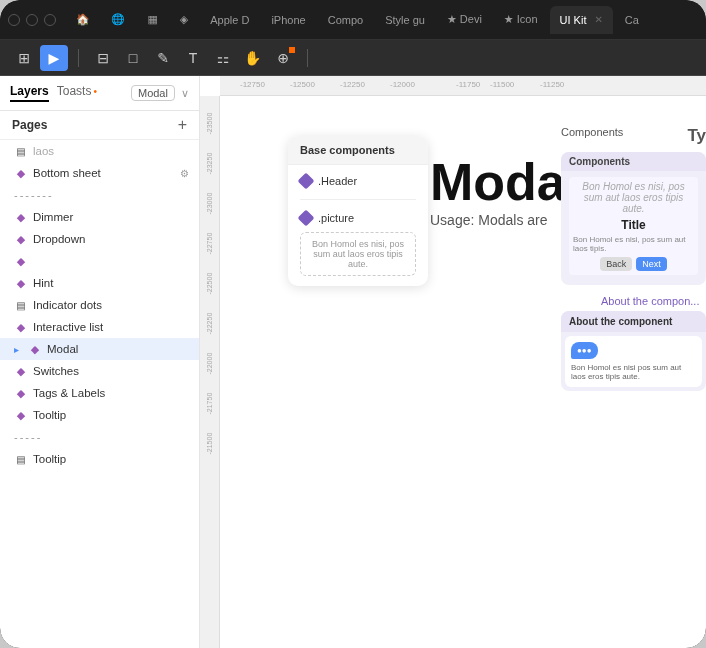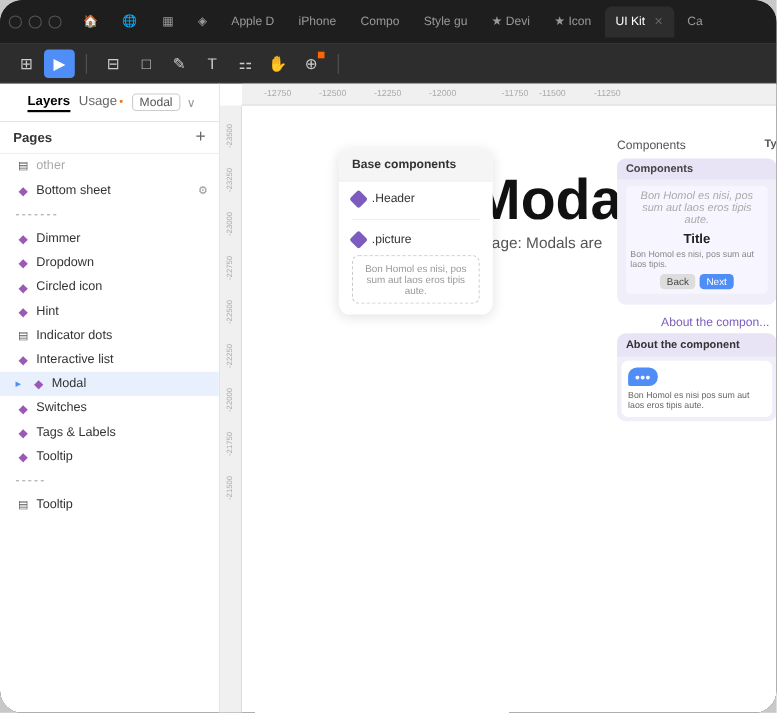--- a/index.html
+++ b/index.html
@@ -110,21 +110,21 @@
       min-width: 200px;
       background: #fff;
       border-right: 1px solid #e5e5e5;
       display: flex;
       flex-direction: column;
       overflow: hidden;
     }
     .sidebar-header {
       display: flex;
       align-items: center;
-      padding: 8px 25px;
+      padding: 8px 10px;
       border-bottom: 1px solid #e5e5e5;
       gap: 8px;
     }
     .sidebar-tabs {
       display: flex;
       gap: 8px;
     }
     .sidebar-tab {
       font-size: 12px;
       color: #666;
@@ -273,21 +273,21 @@
       line-height: 1;
     }
     .modal-subtitle {
       font-size: 14px;
       color: #555;
       margin-top: 4px;
     }
     .base-components-card {
       position: absolute;
       top: 40px;
-      left: 88px;
+      left: 68px;
       width: 140px;
       background: #fff;
       border-radius: 10px;
       box-shadow: 0 2px 12px rgba(0,0,0,0.12);
       overflow: hidden;
     }
     .base-components-header {
       background: #f5f5f5;
       padding: 8px 12px;
       font-size: 11px;
@@ -457,39 +457,39 @@
     <div class="toolbar-separator"></div>
   </div>
 
   <div class="main">
 
     <div class="sidebar">
       <div class="sidebar-header">
         <div class="sidebar-tabs">
           <span class="sidebar-tab active">Layers</span>
           <span class="sidebar-tab">
-            <span>Usage</span><span class="sidebar-badge">•</span>
+            <span>Toasts</span><span class="sidebar-badge">•</span>
           </span>
         </div>
         <div style="margin-left: auto; display: flex; align-items: center; gap: 6px;">
           <span style="font-size: 11px; color: #555; border: 1px solid #ccc; border-radius: 4px; padding: 1px 6px;">Modal</span>
           <span style="font-size: 11px; color: #999;">∨</span>
         </div>
       </div>
 
       <div class="sidebar-pages-header">
         <span class="sidebar-pages-title">Pages</span>
         <span class="add-btn">+</span>
       </div>
 
       <div class="sidebar-list">
 
         <div class="layer-item">
           <span class="layer-icon layer-icon-frame">▤</span>
-          <span class="layer-label" style="color:#aaa;">other</span>
+          <span class="layer-label" style="color:#aaa;">laos</span>
         </div>
 
         <div class="layer-item">
           <span class="layer-icon layer-icon-component">◆</span>
           <span class="layer-label">Bottom sheet</span>
           <span class="layer-badge">⚙</span>
         </div>
 
         <div class="layer-item separator-line">
           <span>-------</span>
@@ -500,21 +500,20 @@
           <span class="layer-label">Dimmer</span>
         </div>
 
         <div class="layer-item">
           <span class="layer-icon layer-icon-component">◆</span>
           <span class="layer-label">Dropdown</span>
         </div>
 
         <div class="layer-item">
           <span class="layer-icon layer-icon-component">◆</span>
-          <span class="layer-label">Circled icon</span>
         </div>
 
         <div class="layer-item">
           <span class="layer-icon layer-icon-component">◆</span>
           <span class="layer-label">Hint</span>
         </div>
 
         <div class="layer-item">
           <span class="layer-icon layer-icon-frame">▤</span>
           <span class="layer-label">Indicator dots</span>
@@ -604,21 +603,21 @@
             </div>
             <div class="component-dotted-box">
               <span>Bon Homol es nisi, pos sum aut laos eros tipis aute.</span>
             </div>
           </div>
         </div>
 
         <div style="position: absolute; top: 30px; right: 0; width: 145px;">
           <div style="display: flex; justify-content: space-between; margin-bottom: 6px;">
             <span style="font-size: 11px; color: #555;">Components</span>
-            <span style="font-size: 10px; color: #555; font-weight: bold;">Ty</span>
+            <span style="font-size: 17px; color: #555; font-weight: bold;">Ty</span>
           </div>
 
           <div class="component-card">
             <div class="component-card-header">Components</div>
             <div class="component-card-body">
               <div style="background: #f7f5ff; border-radius: 4px; padding: 4px; margin-bottom: 4px;">
                 <div style="font-size: 10px; color: #aaa; text-align: center; margin-bottom: 4px; font-style: italic;">Bon Homol es nisi, pos sum aut laos eros tipis aute.</div>
                 <div class="component-card-title">Title</div>
                 <div style="font-size: 8px; color: #888; text-align: left; margin: 3px 0;">Bon Homol es nisi, pos sum aut laos tipis.</div>
                 <div class="component-card-btn-row">

